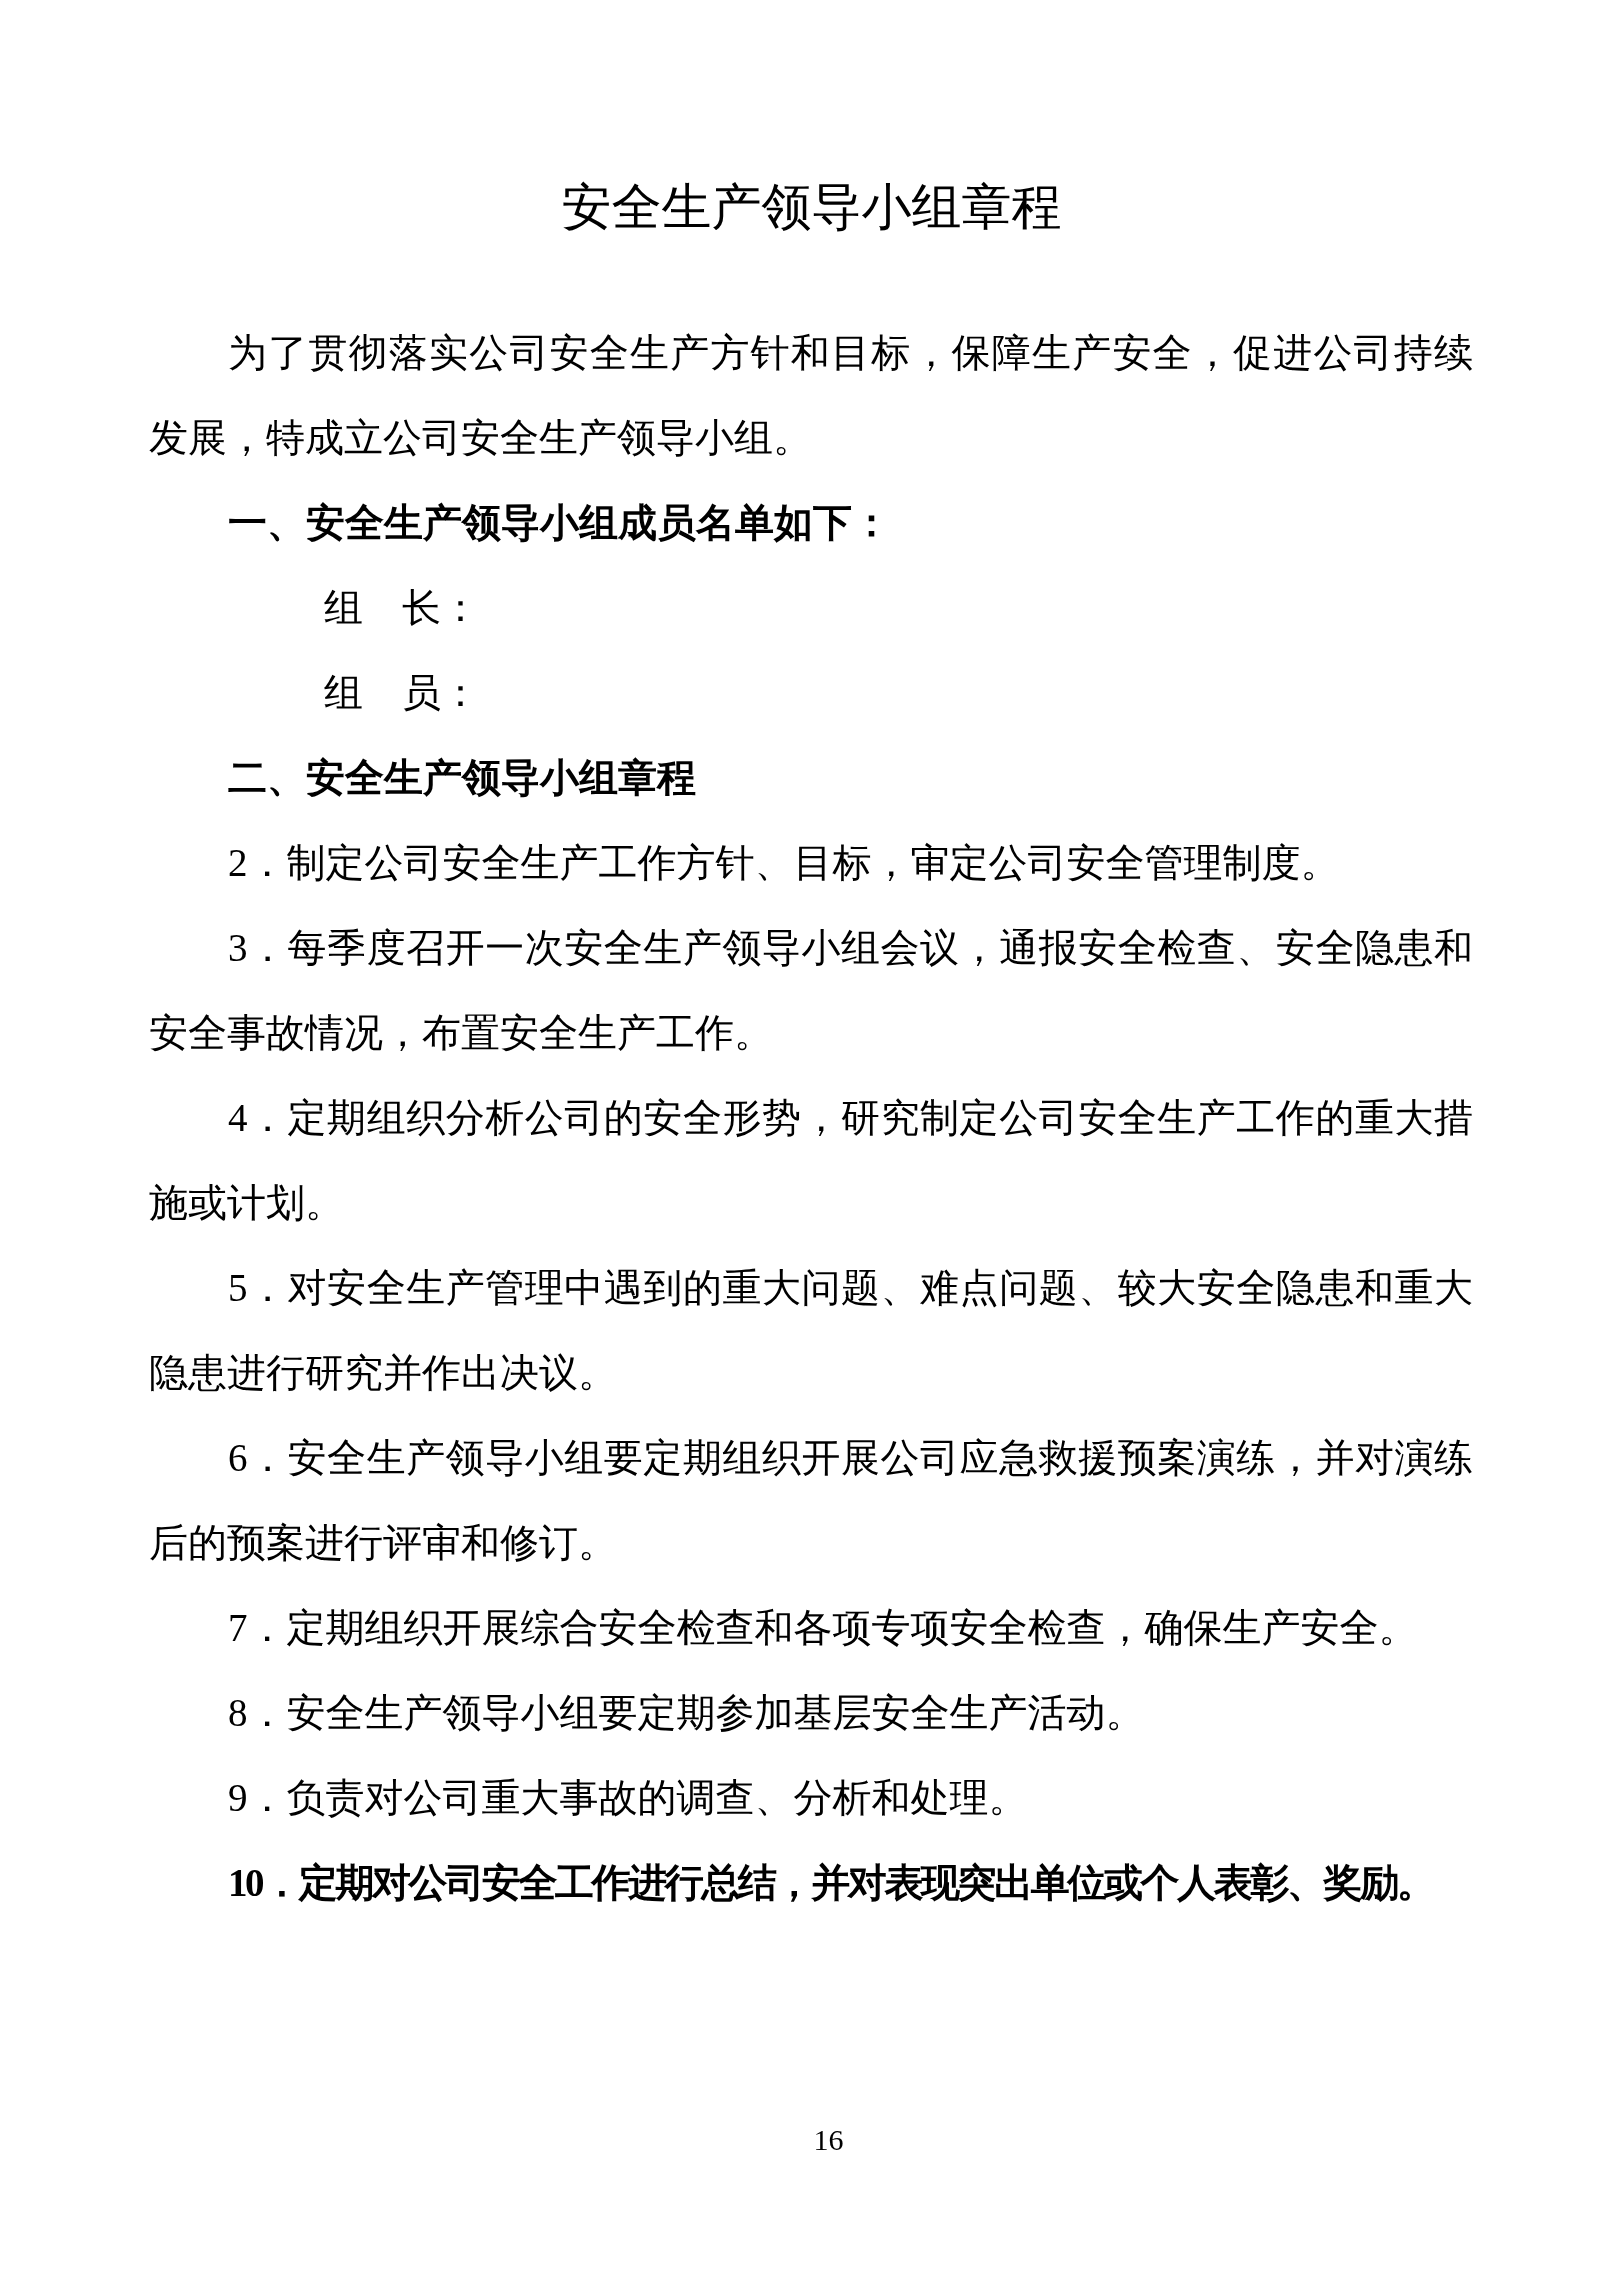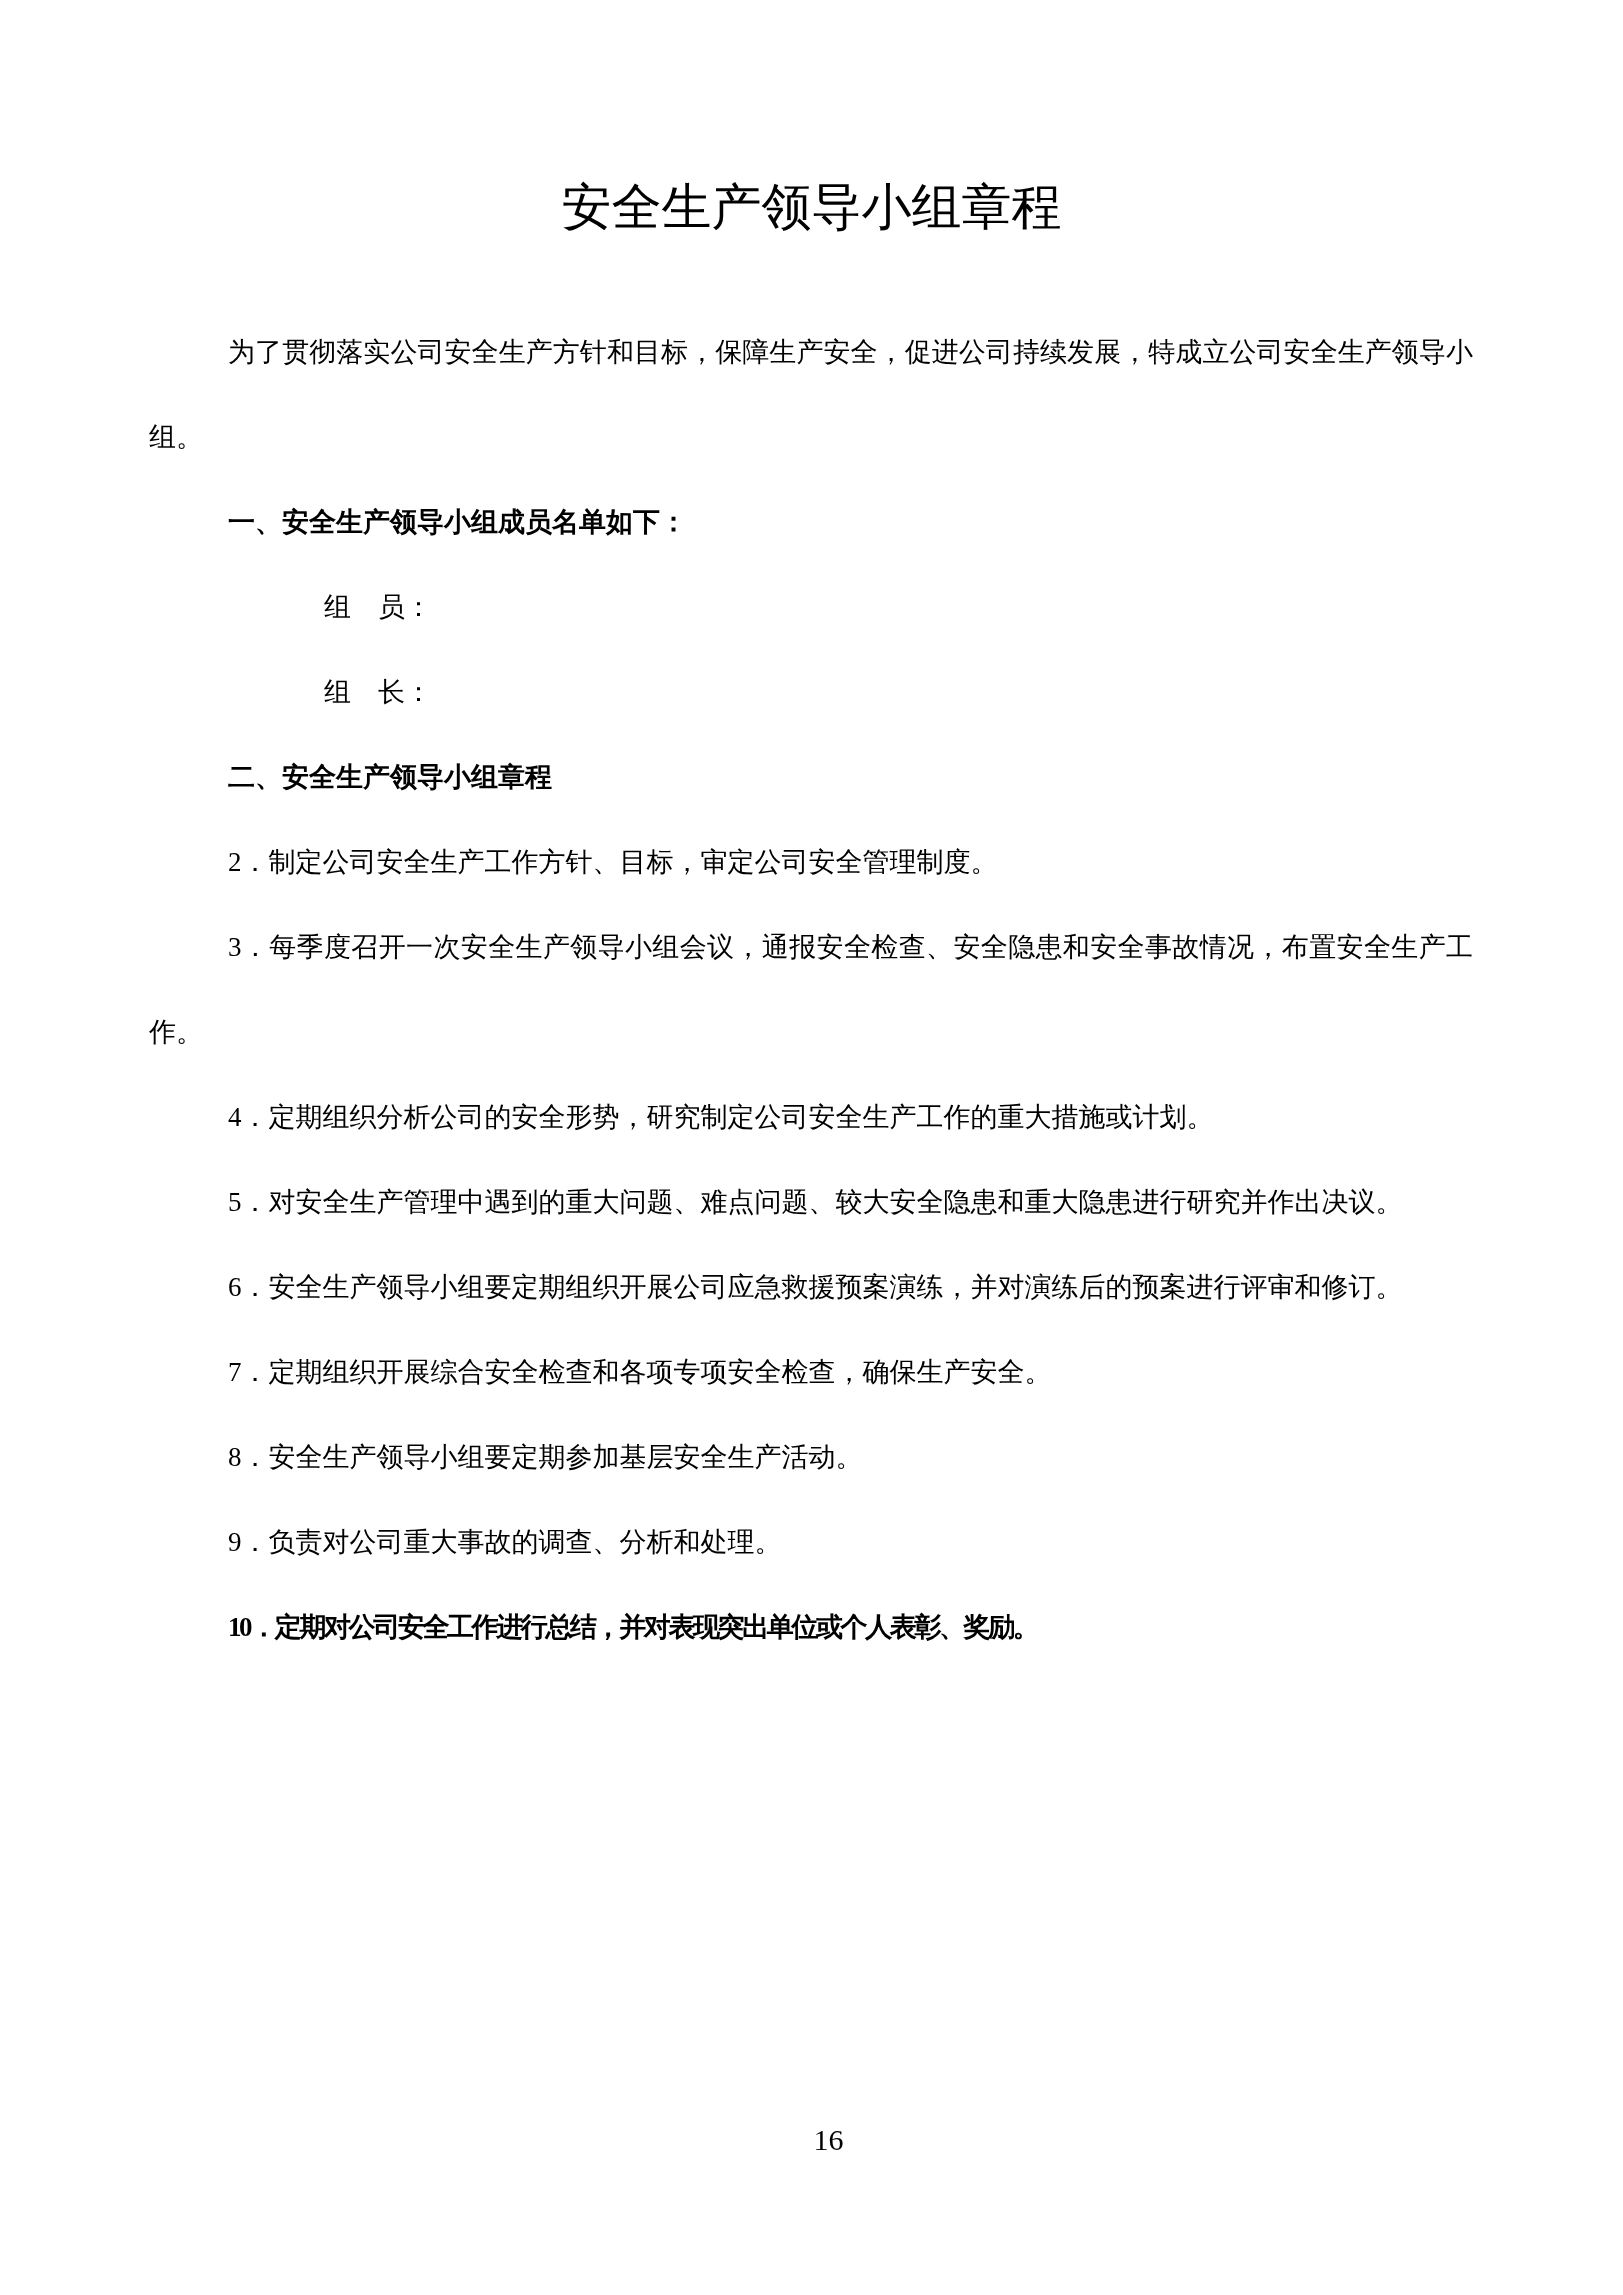--- a/index.html
+++ b/index.html
@@ -30,21 +30,21 @@
     white-space: nowrap;
   }
   .body-text {
     position: absolute;
     top: 310px;
     left: 149px;
     width: 1324px;
   }
   .body-text p {
     margin: 0;
-    font-size: 27px;
+    font-size: 39px;
     line-height: 85px;
     text-align: justify;
     text-align-last: left;
     word-break: normal;
   }
   .para {
     text-indent: 79px; 
   }
   .heading {
     font-weight: bold;
@@ -71,22 +71,22 @@
 </head>
 <body>
 
 <div class="page">
 
   <h1 class="doc-title">安全生产领导小组章程</h1>
 
   <div class="body-text">
     <p class="para">为了贯彻落实公司安全生产方针和目标，保障生产安全，促进公司持续发展，特成立公司安全生产领导小组。</p>
     <p class="heading">一、安全生产领导小组成员名单如下：</p>
+    <p class="member">组　长：</p>
     <p class="member">组　员：</p>
-    <p class="member">组　长：</p>
     <p class="heading">二、安全生产领导小组章程</p>
     <p class="para">2．制定公司安全生产工作方针、目标，审定公司安全管理制度。</p>
     <p class="para">3．每季度召开一次安全生产领导小组会议，通报安全检查、安全隐患和安全事故情况，布置安全生产工作。</p>
     <p class="para">4．定期组织分析公司的安全形势，研究制定公司安全生产工作的重大措施或计划。</p>
     <p class="para">5．对安全生产管理中遇到的重大问题、难点问题、较大安全隐患和重大隐患进行研究并作出决议。</p>
     <p class="para">6．安全生产领导小组要定期组织开展公司应急救援预案演练，并对演练后的预案进行评审和修订。</p>
     <p class="para">7．定期组织开展综合安全检查和各项专项安全检查，确保生产安全。</p>
     <p class="para">8．安全生产领导小组要定期参加基层安全生产活动。</p>
     <p class="para">9．负责对公司重大事故的调查、分析和处理。</p>
     <p class="para tight">10．定期对公司安全工作进行总结，并对表现突出单位或个人表彰、奖励。</p>

